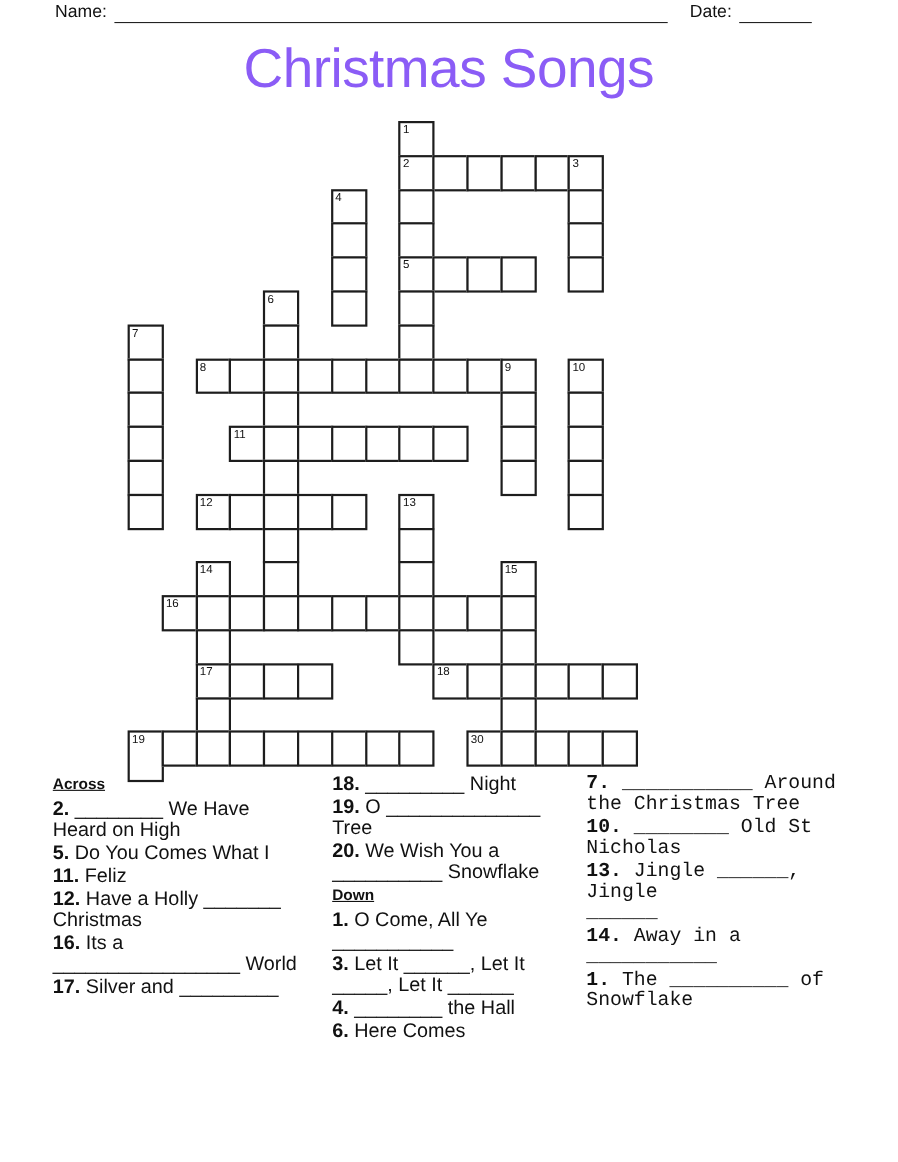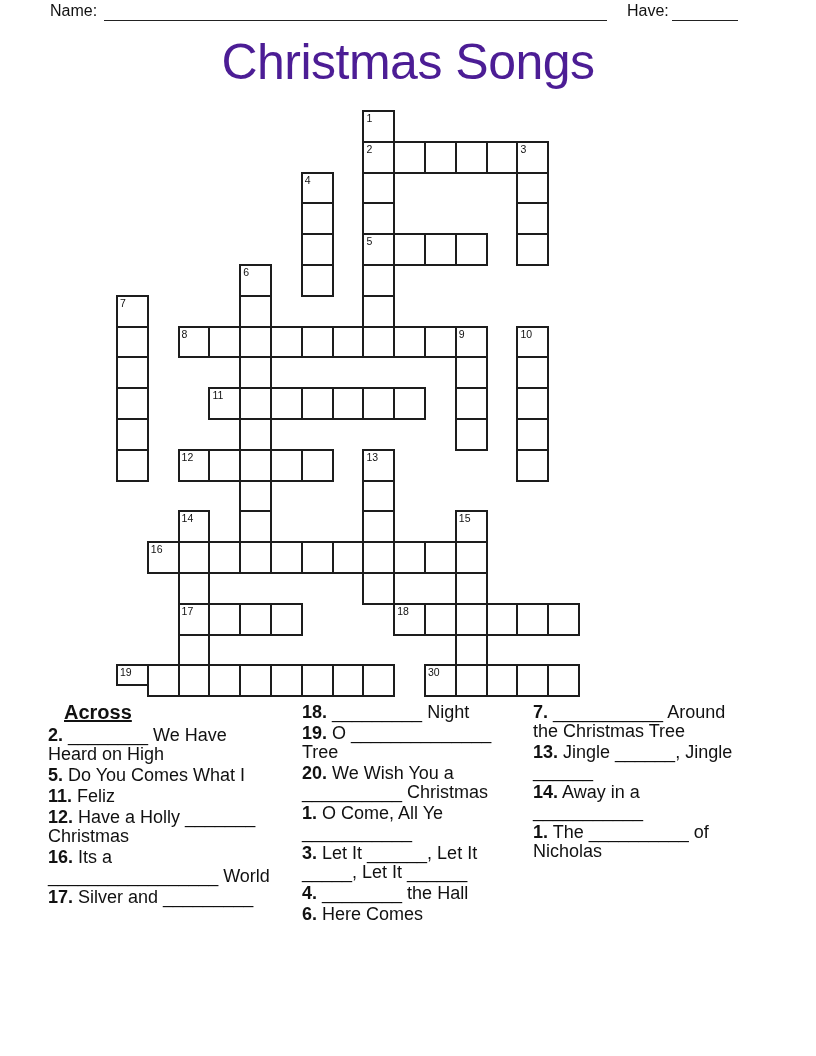--- a/index.html
+++ b/index.html
@@ -11,53 +11,53 @@
   
   .hdr-label { position:absolute; top:2px; font-size:16px; color:#111; }
   .hdr-line  { position:absolute; top:20px; border-bottom:1.8px solid #222; height:0; }
   #name-label { left:50px; }
   #name-line  { left:104px; width:503px; }
   #date-label { left:627px; }
   #date-line  { left:672px; width:66px; }
   
   .title {
     position:absolute; top:33px; left:0; width:816px; text-align:center;
-    font-size:50px; font-weight:500; letter-spacing:-0.5px; color:#4c1d95;
+    font-size:50px; font-weight:500; letter-spacing:-0.5px; color:#8b5cf6;
   }
   
   .grid { position:absolute; left:0; top:0; }
   .cell {
     position:absolute; box-sizing:border-box;
     border:2px solid #1d1d1d; background:#ffffff;
   }
   .cell-num {
     position:absolute; top:0px; left:2px;
     font-size:10.5px; line-height:12px; color:#111;
   }
   
   .clue-col { position:absolute; top:703px; font-size:18px; line-height:19px; }
   #clue-column-1 { left:48px;  width:238px; }
   #clue-column-2 { left:302px; width:234px; }
-  #clue-column-3 { left:533px; width:262px; }
+  #clue-column-3 { left:533px; width:262px;font-family:Liberation Mono, monospace; }
   .clue { margin:0 0 2px 0; }
   .clue-num { font-weight:bold; }
   .clue-text { white-space:pre-line; }
   .clue-header {
     font-weight:bold; text-decoration:underline;
-    font-size:20px; margin:0 0 4px 16px;
+    font-size:14px; margin:0 0 4px 0;
   }
 </style>
 </head>
 <body>
 
 <div class="page">
 
   <span id="name-label" class="hdr-label">Name:</span>
   <div id="name-line" class="hdr-line"></div>
-  <span id="date-label" class="hdr-label">Have:</span>
+  <span id="date-label" class="hdr-label">Date:</span>
   <div id="date-line" class="hdr-line"></div>
 
   <div class="title">Christmas Songs</div>
 
   <div class="grid">
       <div class="cell" style="left: 362.4px; top: 110px; width: 32.8px; height: 32.8px;">
         <span class="cell-num">1</span>
       </div>
       <div class="cell" style="left: 362.4px; top: 140.8px; width: 32.8px; height: 32.8px;">
         <span class="cell-num">2</span>
@@ -180,21 +180,21 @@
       <div class="cell" style="left: 393.2px; top: 602.8px; width: 32.8px; height: 32.8px;">
         <span class="cell-num">18</span>
       </div>
       <div class="cell" style="left: 424px; top: 602.8px; width: 32.8px; height: 32.8px;"></div>
       <div class="cell" style="left: 454.8px; top: 602.8px; width: 32.8px; height: 32.8px;"></div>
       <div class="cell" style="left: 485.6px; top: 602.8px; width: 32.8px; height: 32.8px;"></div>
       <div class="cell" style="left: 516.4px; top: 602.8px; width: 32.8px; height: 32.8px;"></div>
       <div class="cell" style="left: 547.2px; top: 602.8px; width: 32.8px; height: 32.8px;"></div>
       <div class="cell" style="left: 177.6px; top: 633.6px; width: 32.8px; height: 32.8px;"></div>
       <div class="cell" style="left: 454.8px; top: 633.6px; width: 32.8px; height: 32.8px;"></div>
-      <div class="cell" style="left: 116px; top: 664.4px; width: 32.8px; height: 22px;">
+      <div class="cell" style="left: 116px; top: 664.4px; width: 32.8px; height: 47px;">
         <span class="cell-num">19</span>
       </div>
       <div class="cell" style="left: 146.8px; top: 664.4px; width: 32.8px; height: 32.8px;"></div>
       <div class="cell" style="left: 177.6px; top: 664.4px; width: 32.8px; height: 32.8px;"></div>
       <div class="cell" style="left: 208.4px; top: 664.4px; width: 32.8px; height: 32.8px;"></div>
       <div class="cell" style="left: 239.2px; top: 664.4px; width: 32.8px; height: 32.8px;"></div>
       <div class="cell" style="left: 270px; top: 664.4px; width: 32.8px; height: 32.8px;"></div>
       <div class="cell" style="left: 300.8px; top: 664.4px; width: 32.8px; height: 32.8px;"></div>
       <div class="cell" style="left: 331.6px; top: 664.4px; width: 32.8px; height: 32.8px;"></div>
       <div class="cell" style="left: 362.4px; top: 664.4px; width: 32.8px; height: 32.8px;"></div>
@@ -217,32 +217,35 @@
 Christmas</span></div>
       <div class="clue"><span class="clue-num">16.</span><span class="clue-text"> Its a
 _________________ World</span></div>
       <div class="clue"><span class="clue-num">17.</span><span class="clue-text"> Silver and _________</span></div>
     </div>
   <div id="clue-column-2" class="clue-col">
       <div class="clue"><span class="clue-num">18.</span><span class="clue-text"> _________ Night</span></div>
       <div class="clue"><span class="clue-num">19.</span><span class="clue-text"> O ______________
 Tree</span></div>
       <div class="clue"><span class="clue-num">20.</span><span class="clue-text"> We Wish You a
-__________ Christmas</span></div>
+__________ Snowflake</span></div>
+      <div class="clue-header">Down</div>
       <div class="clue"><span class="clue-num">1.</span><span class="clue-text"> O Come, All Ye
 ___________</span></div>
       <div class="clue"><span class="clue-num">3.</span><span class="clue-text"> Let It ______, Let It
 _____, Let It ______</span></div>
       <div class="clue"><span class="clue-num">4.</span><span class="clue-text"> ________ the Hall</span></div>
       <div class="clue"><span class="clue-num">6.</span><span class="clue-text"> Here Comes</span></div>
     </div>
   <div id="clue-column-3" class="clue-col">
       <div class="clue"><span class="clue-num">7.</span><span class="clue-text"> ___________ Around
 the Christmas Tree</span></div>
+      <div class="clue"><span class="clue-num">10.</span><span class="clue-text"> ________ Old St
+Nicholas</span></div>
       <div class="clue"><span class="clue-num">13.</span><span class="clue-text"> Jingle ______, Jingle
 ______</span></div>
       <div class="clue"><span class="clue-num">14.</span><span class="clue-text"> Away in a
 ___________</span></div>
       <div class="clue"><span class="clue-num">1.</span><span class="clue-text"> The __________ of
-Nicholas</span></div>
+Snowflake</span></div>
     </div>
 
 </div>
 
 </body></html>

